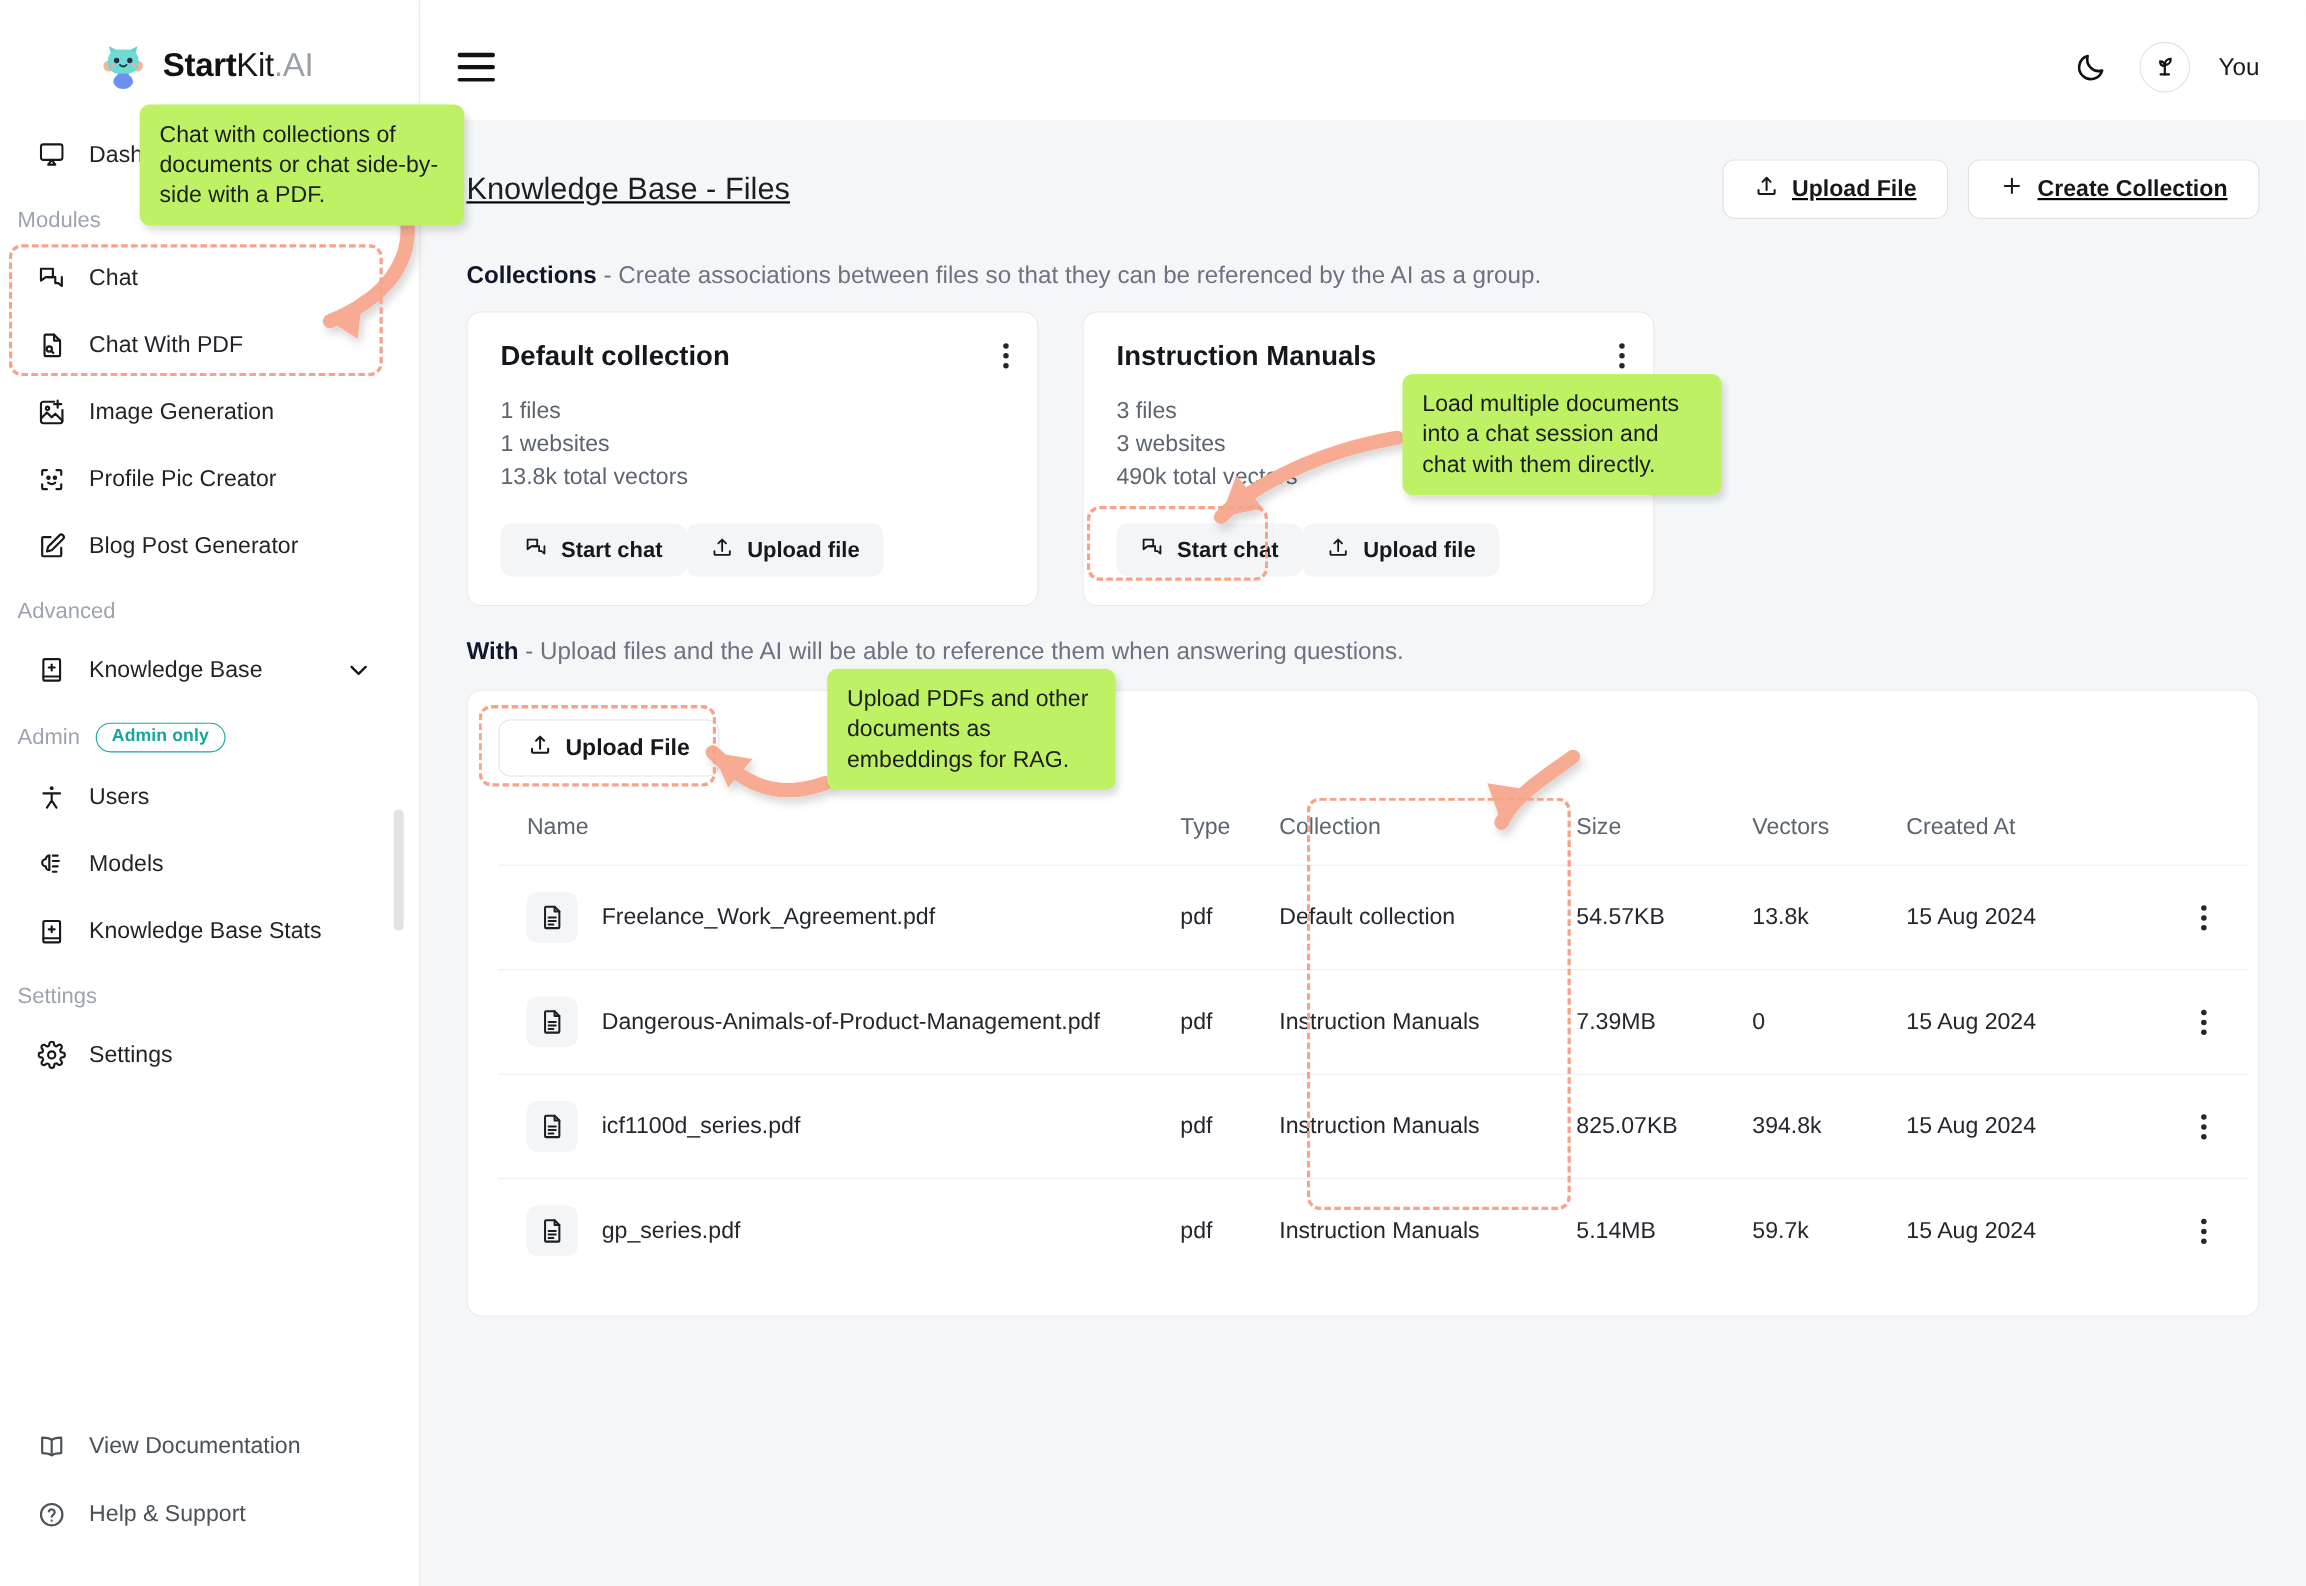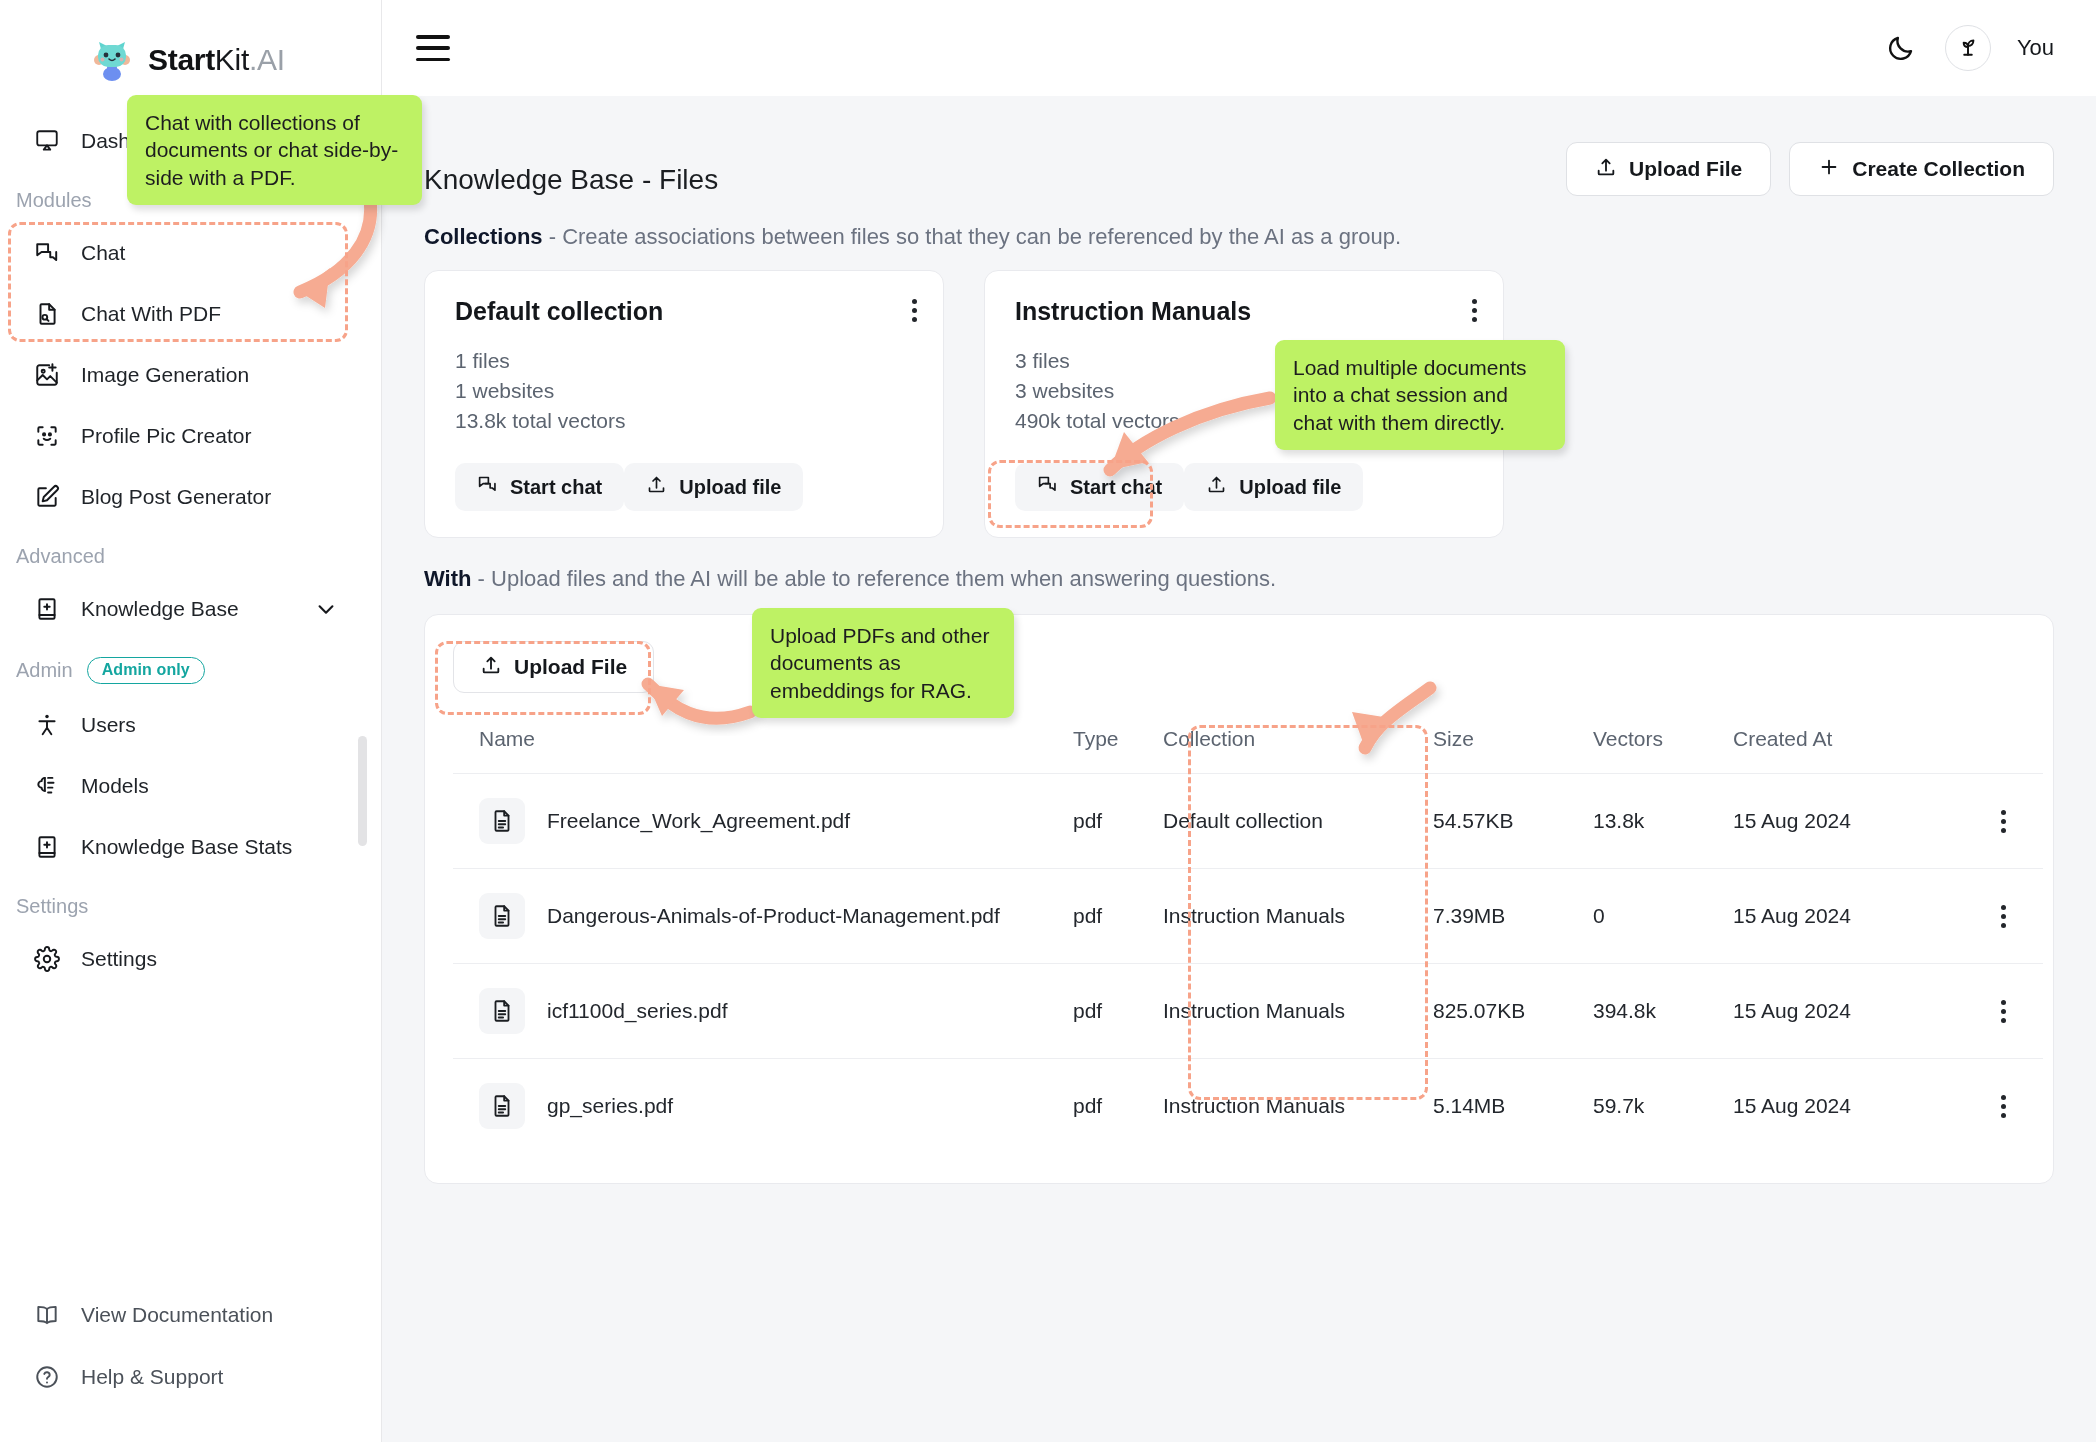--- a/index.html
+++ b/index.html
@@ -55,40 +55,40 @@
   .sidebar-footer { padding: 0 0 34px 0; }
   .sidebar-footer .nav-item { color: #4b5159; font-size: 21px; height: 62px; }
 
   .sb-scrollbar {
     position: absolute; right: 14px; top: 640px;
     width: 9px; height: 110px; border-radius: 6px;
     background: #e3e3e5;
   }
 
   
-  .main { flex: 1 1 auto; display: flex; flex-direction: column; min-width: 0; background: #f5f6f8; }
+  .main { flex: 1 1 auto; display: flex; flex-direction: column; min-width: 0; background: #f5f6f8; margin-top: 13px; }
   .topbar {
     height: 96px; background: #ffffff;
     display: flex; align-items: center;
     padding: 0 42px 0 34px; flex: 0 0 96px;
   }
   .hamburger { width: 34px; height: 26px; display: flex; flex-direction: column; justify-content: space-between; cursor: pointer; }
   .hamburger span { display: block; height: 3.5px; background: #111; border-radius: 2px; }
   .topbar-right { margin-left: auto; display: flex; align-items: center; gap: 26px; }
   .moon-btn { width: 36px; height: 36px; display: flex; align-items: center; justify-content: center; cursor: pointer; }
   .avatar {
     width: 46px; height: 46px; border-radius: 50%;
     border: 1.5px solid #dfe1e5; display: flex; align-items: center; justify-content: center;
     cursor: pointer;
   }
   .user-name { font-size: 22px; color: #15181c; }
 
   .content { flex: 1 1 auto; padding: 26px 42px 0 42px; background: #f5f6f8; overflow: hidden; }
 
-  .page-head { display: flex; align-items: flex-end; height: 74px; }
+  .page-head { display: flex; align-items: center; height: 74px; text-decoration: underline; }
   .page-title { font-size: 28px; color: #1b1e22; font-weight: 400; }
   .page-actions { margin-left: auto; display: flex; gap: 18px; }
   .btn-outline {
     display: inline-flex; align-items: center; gap: 12px;
     height: 54px; padding: 0 28px;
     border: 1.3px solid #dfe1e5; border-radius: 11px; background: #fff;
     font-size: 21px; font-weight: 700; color: #15181c; cursor: pointer;
     white-space: nowrap;
   }
 

